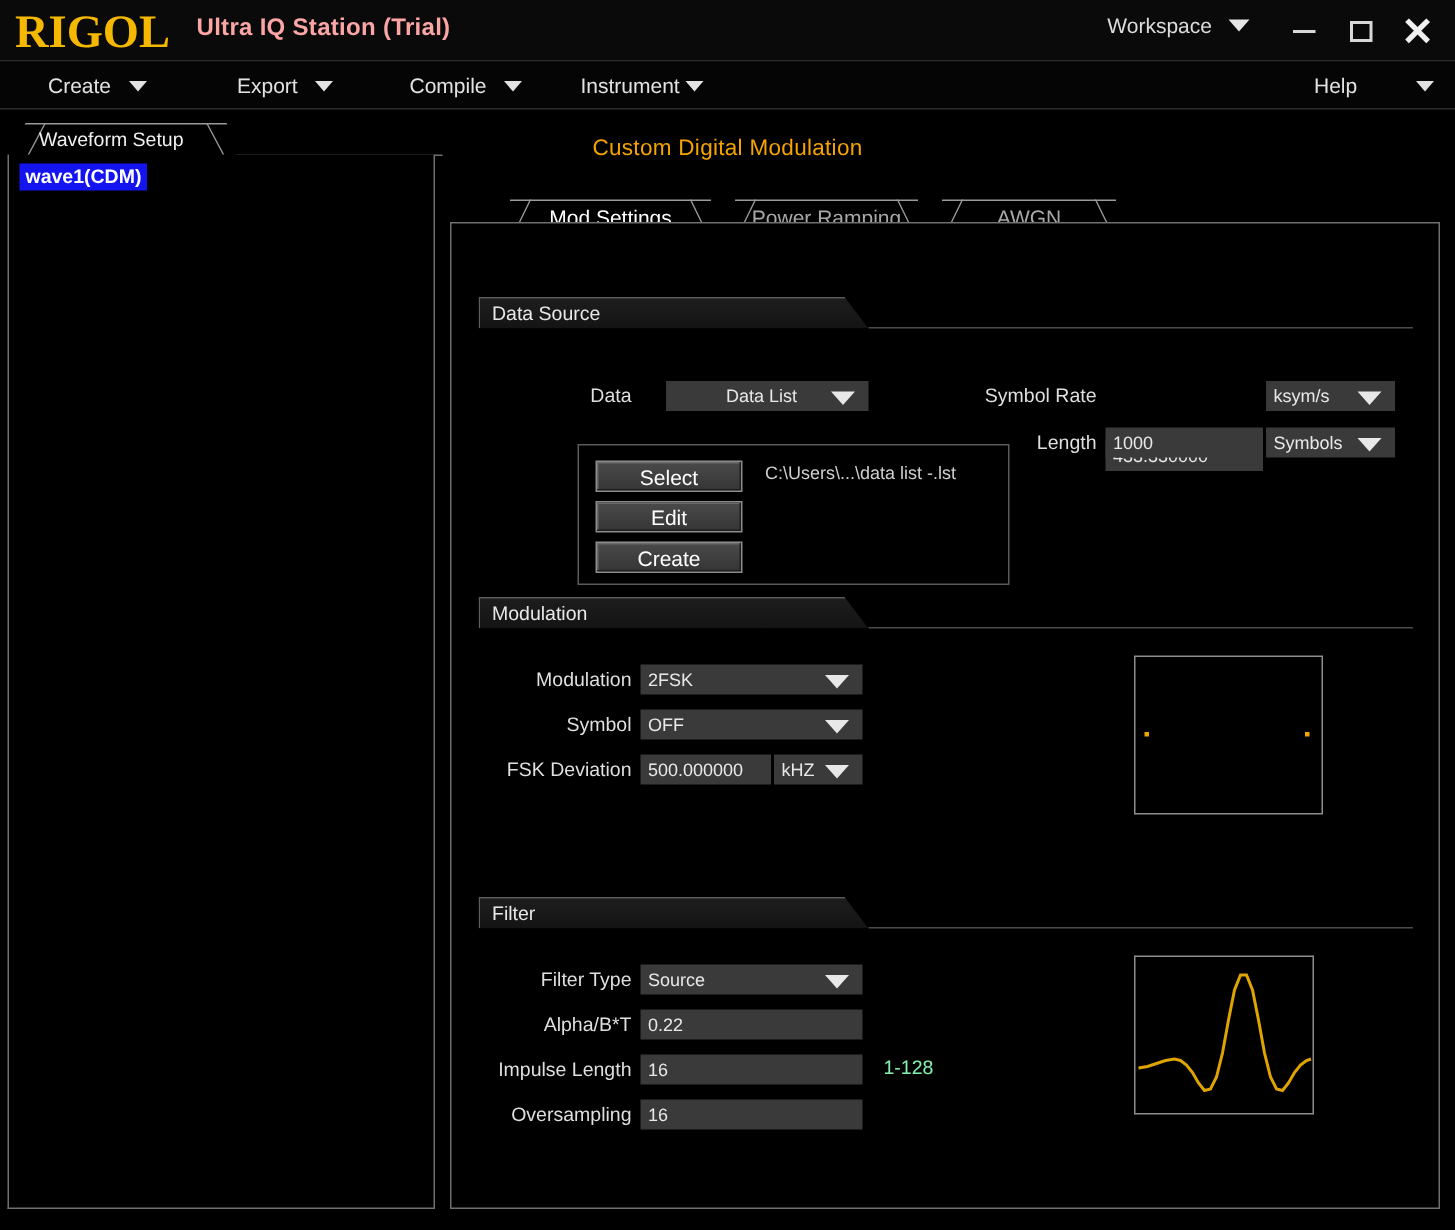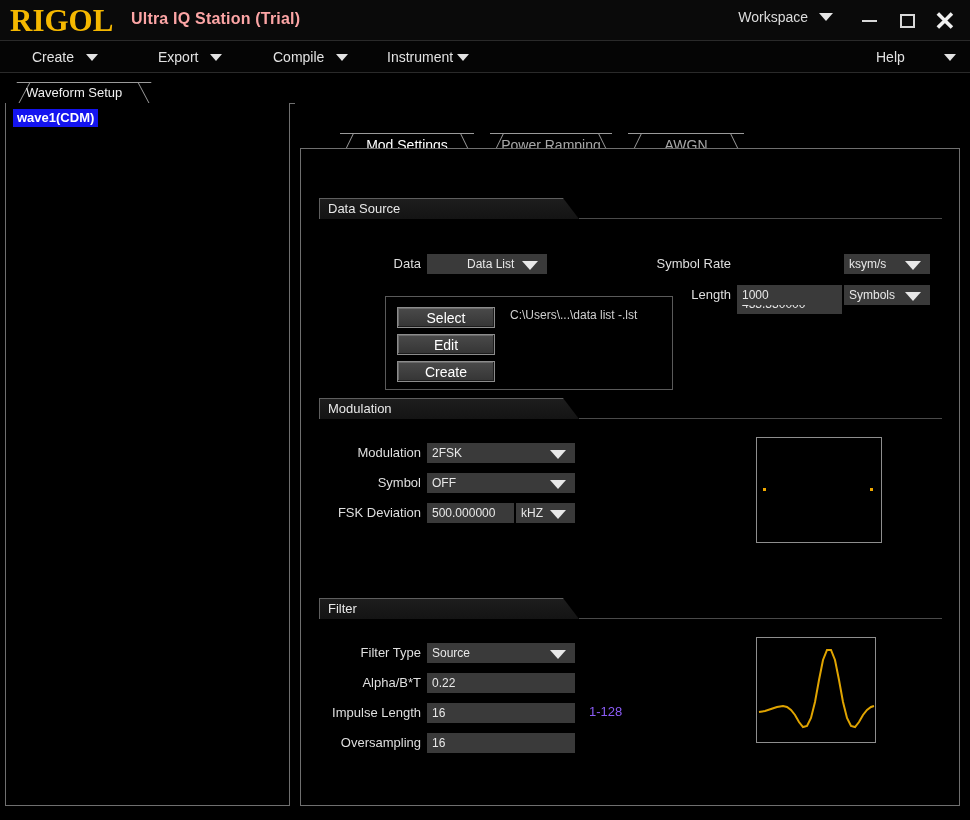--- a/index.html
+++ b/index.html
@@ -163,21 +163,21 @@
     line-height: 20px; padding-left: 5px;
     white-space: nowrap; overflow: hidden;
   }
   .field.sel::after {
     content: ""; position: absolute; right: 9px; top: 7px;
     width: 0; height: 0;
     border-left: 8px solid transparent;
     border-right: 8px solid transparent;
     border-top: 9px solid #e8e8e8;
   }
-  .hint { position: absolute; font-size: 13px; color: #8b5cf6; white-space: nowrap; }
+  .hint { position: absolute; font-size: 13px; color: #86efac; white-space: nowrap; }
 
   
   .dl-box {
     position: absolute; left: 385px; top: 296px; width: 288px; height: 94px;
     border: 1px solid #5a5a5a; background: #000;
   }
   .btn {
     position: absolute; left: 11px; width: 98px; height: 21px;
     background: linear-gradient(#4a4a4a, #353535);
     border: 1px solid #8c8c8c;
@@ -254,20 +254,21 @@
       <div class="tabedge-r"></div>
       <div class="left-tab-label">Waveform Setup</div>
     </div>
     <div class="left-tab-rule"></div>
   </div>
 
   <div class="left-panel">
     <div class="wave-item">wave1(CDM)</div>
   </div>
 
+  <div class="panel-title">Custom Digital Modulation</div>
 
   <div class="tabrow">
     <div class="tabrow-rule-l"></div>
     <div class="tab tab-modsettings active">
       <div class="edge-l"></div>
       <div class="tline"></div>
       <div class="edge-r"></div>
       <span>Mod Settings</span>
     </div>
     <div class="tab tab-power">
@@ -286,21 +287,21 @@
   </div>
 
   <div class="right-panel">
 
     <div class="section-hdr" style="left:18px; top:49px;">
       <div class="section-hdr-label">Data Source</div>
     </div>
     <div class="section-rule" style="left:278px; top:69px; width:363px;"></div>
 
     <div class="lbl" style="left:20px; top:105px; width:100px;">Data</div>
-    <div class="field sel" style="left:126px; top:105px; width:120px;padding-left:40px;">Data List</div>
+    <div class="field sel" style="left:143px; top:105px; width:135px;padding-left:40px;">Data List</div>
 
     <div class="lbl" style="left:270px; top:105px; width:160px;">Symbol Rate</div>
     <div class="field" style="left:436px; top:105px; width:105px;margin-top:40px;">433.330000</div>
     <div class="field sel" style="left:543px; top:105px; width:86px;">ksym/s</div>
 
     <div class="lbl" style="left:270px; top:136px; width:160px;">Length</div>
     <div class="field" style="left:436px; top:136px; width:105px;">1000</div>
     <div class="field sel" style="left:543px; top:136px; width:86px;">Symbols</div>
 
     <div class="section-hdr" style="left:18px; top:249px;">

